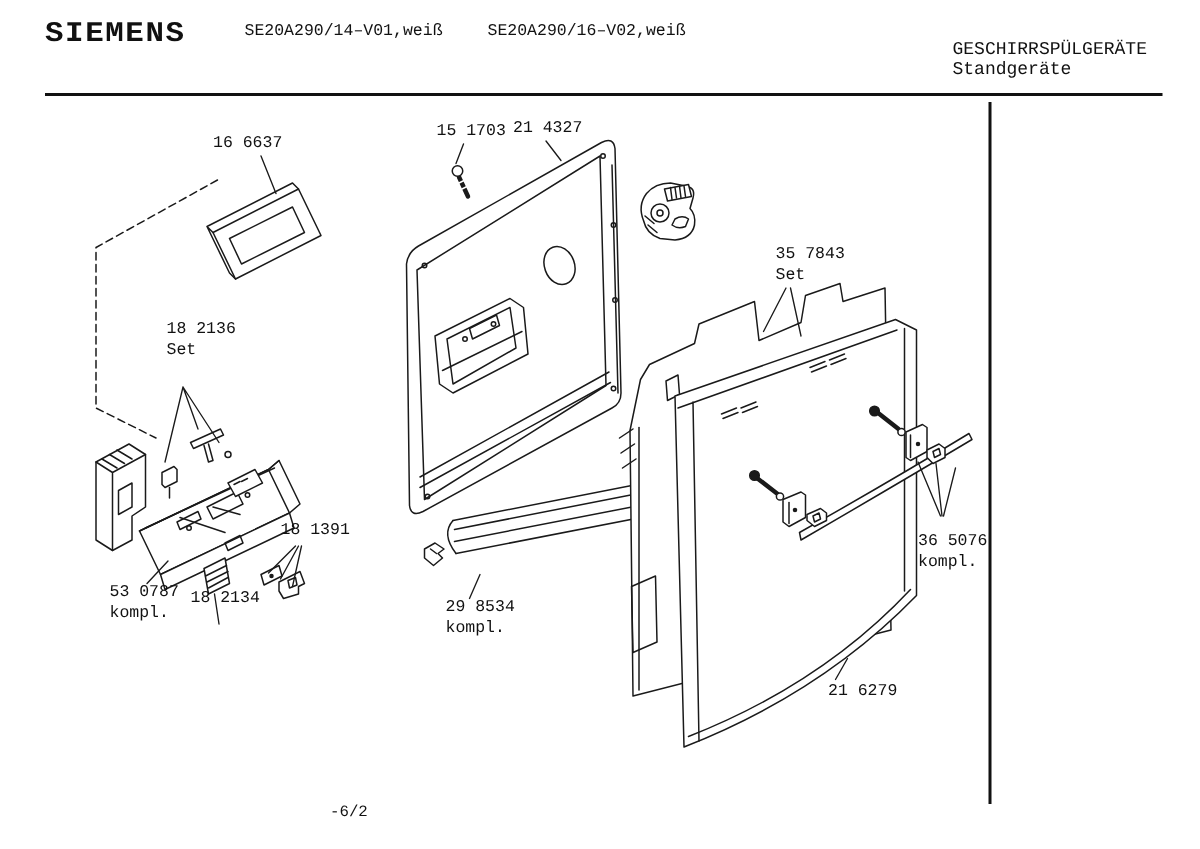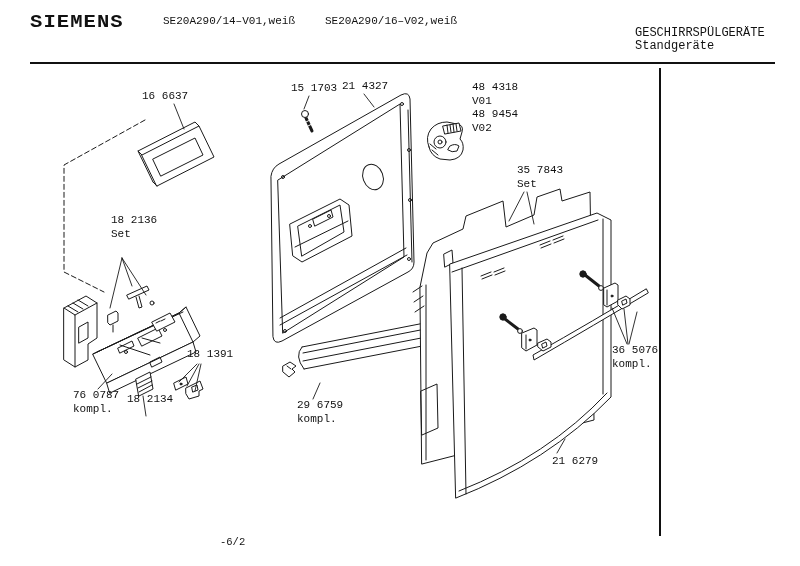--- a/index.html
+++ b/index.html
@@ -175,33 +175,29 @@
       <path d="M197,364 L179,382 M199,364 L187,386 M201,364 L195,391"></path>
       <path d="M313,399 L320,383"></path>
       <path d="M557,453 L565,439"></path>
       <path d="M627,344 L612,308 M628,344 L624,309 M629,344 L637,312"></path>
     </g>
   </svg>
 
   <div class="lbl" style="left:142px;top:90px">16 6637</div>
   <div class="lbl" style="left:291px;top:82px">15 1703</div>
   <div class="lbl" style="left:342px;top:80px">21 4327</div>
-  <div class="lbl" style="left:472px;top:81px">48 4318
-V01
-48 9454
-V02</div>
   <div class="lbl" style="left:517px;top:164px">35 7843
 Set</div>
   <div class="lbl" style="left:111px;top:214px">18 2136
 Set</div>
   <div class="lbl" style="left:187px;top:348px">18 1391</div>
-  <div class="lbl" style="left:73px;top:389px">76 0787
+  <div class="lbl" style="left:73px;top:389px">53 0787
 kompl.</div>
   <div class="lbl" style="left:127px;top:393px">18 2134</div>
-  <div class="lbl" style="left:297px;top:399px">29 6759
+  <div class="lbl" style="left:297px;top:399px">29 8534
 kompl.</div>
   <div class="lbl" style="left:552px;top:455px">21 6279</div>
-  <div class="lbl" style="left:612px;top:344px">36 5076
+  <div class="lbl" style="left:612px;top:355px">36 5076
 kompl.</div>
 
   <div class="abs footer" style="left:220px">-6/2</div>
 
 </div>
 
 </body></html>

